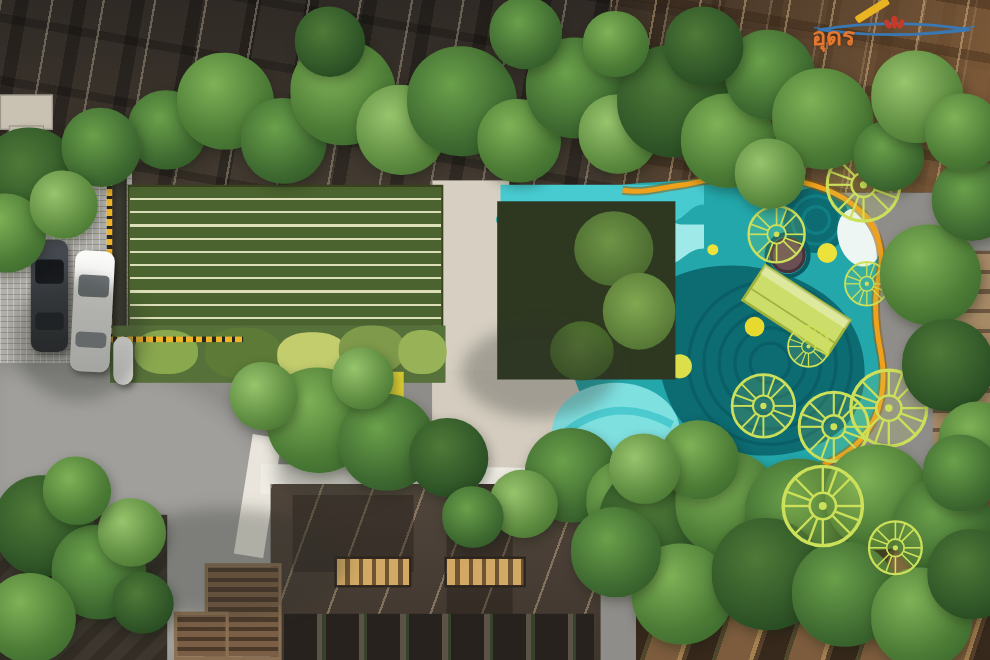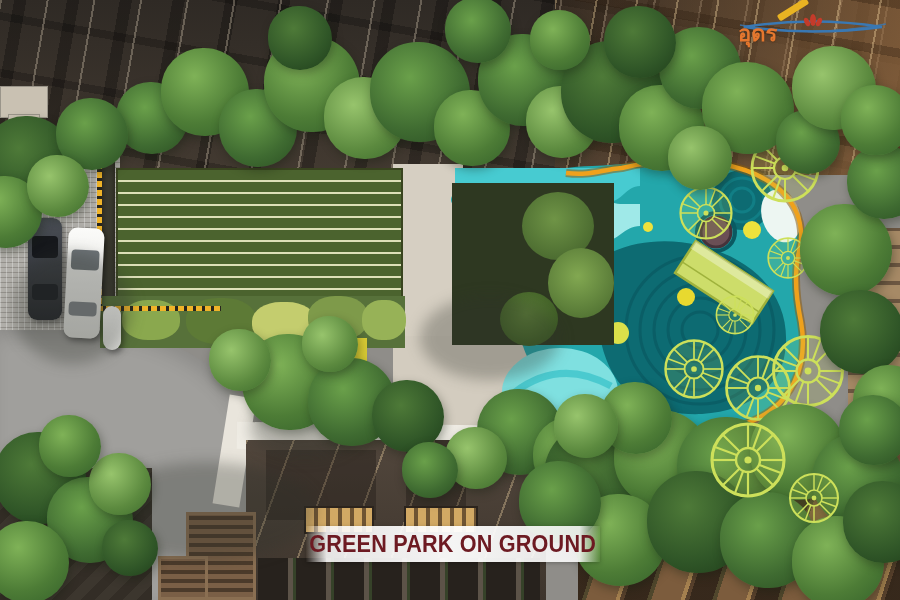--- a/index.html
+++ b/index.html
@@ -369,17 +369,14 @@
       <path d="M2,11 Q75,24 148,10" fill="none" stroke="#3a78b3" stroke-width="1.6" opacity=".8"></path>
       <g fill="#c43b2a">
         <ellipse cx="75" cy="6" rx="3" ry="6"></ellipse>
         <ellipse cx="69" cy="8" rx="2.5" ry="4.5" transform="rotate(-28 69 8)"></ellipse>
         <ellipse cx="81" cy="8" rx="2.5" ry="4.5" transform="rotate(28 81 8)"></ellipse>
       </g>
     </svg>
     <span class="secondary">อุดร</span>
   </div>
 
-  <div class="banner">
-    <span>GREEN PARK ON GROUND</span>
-  </div>
 
 </div>
 
 </body></html>

